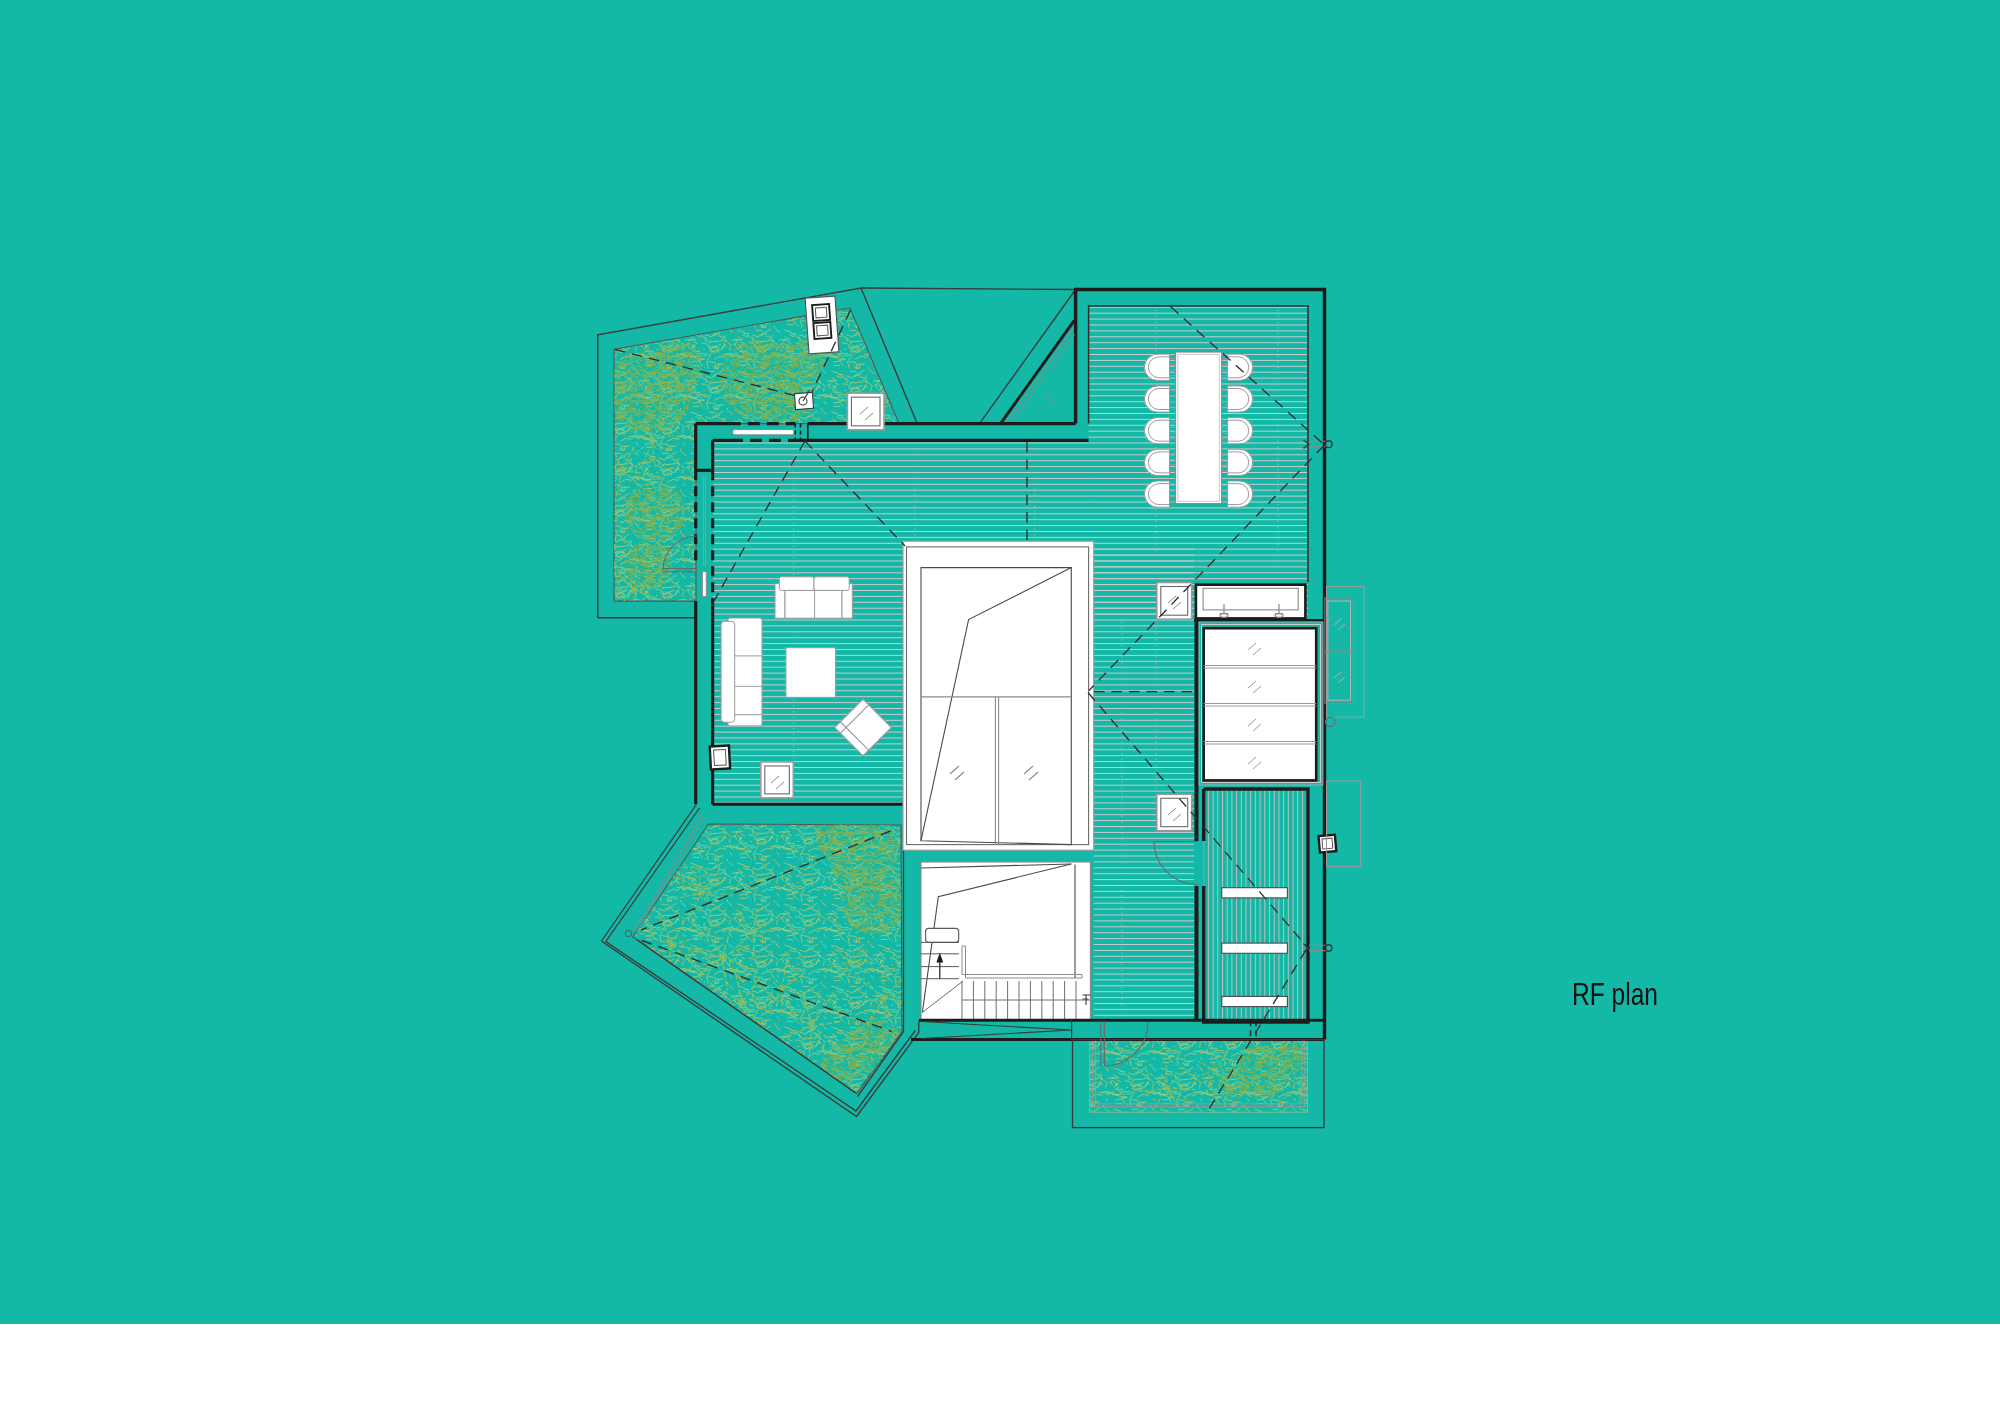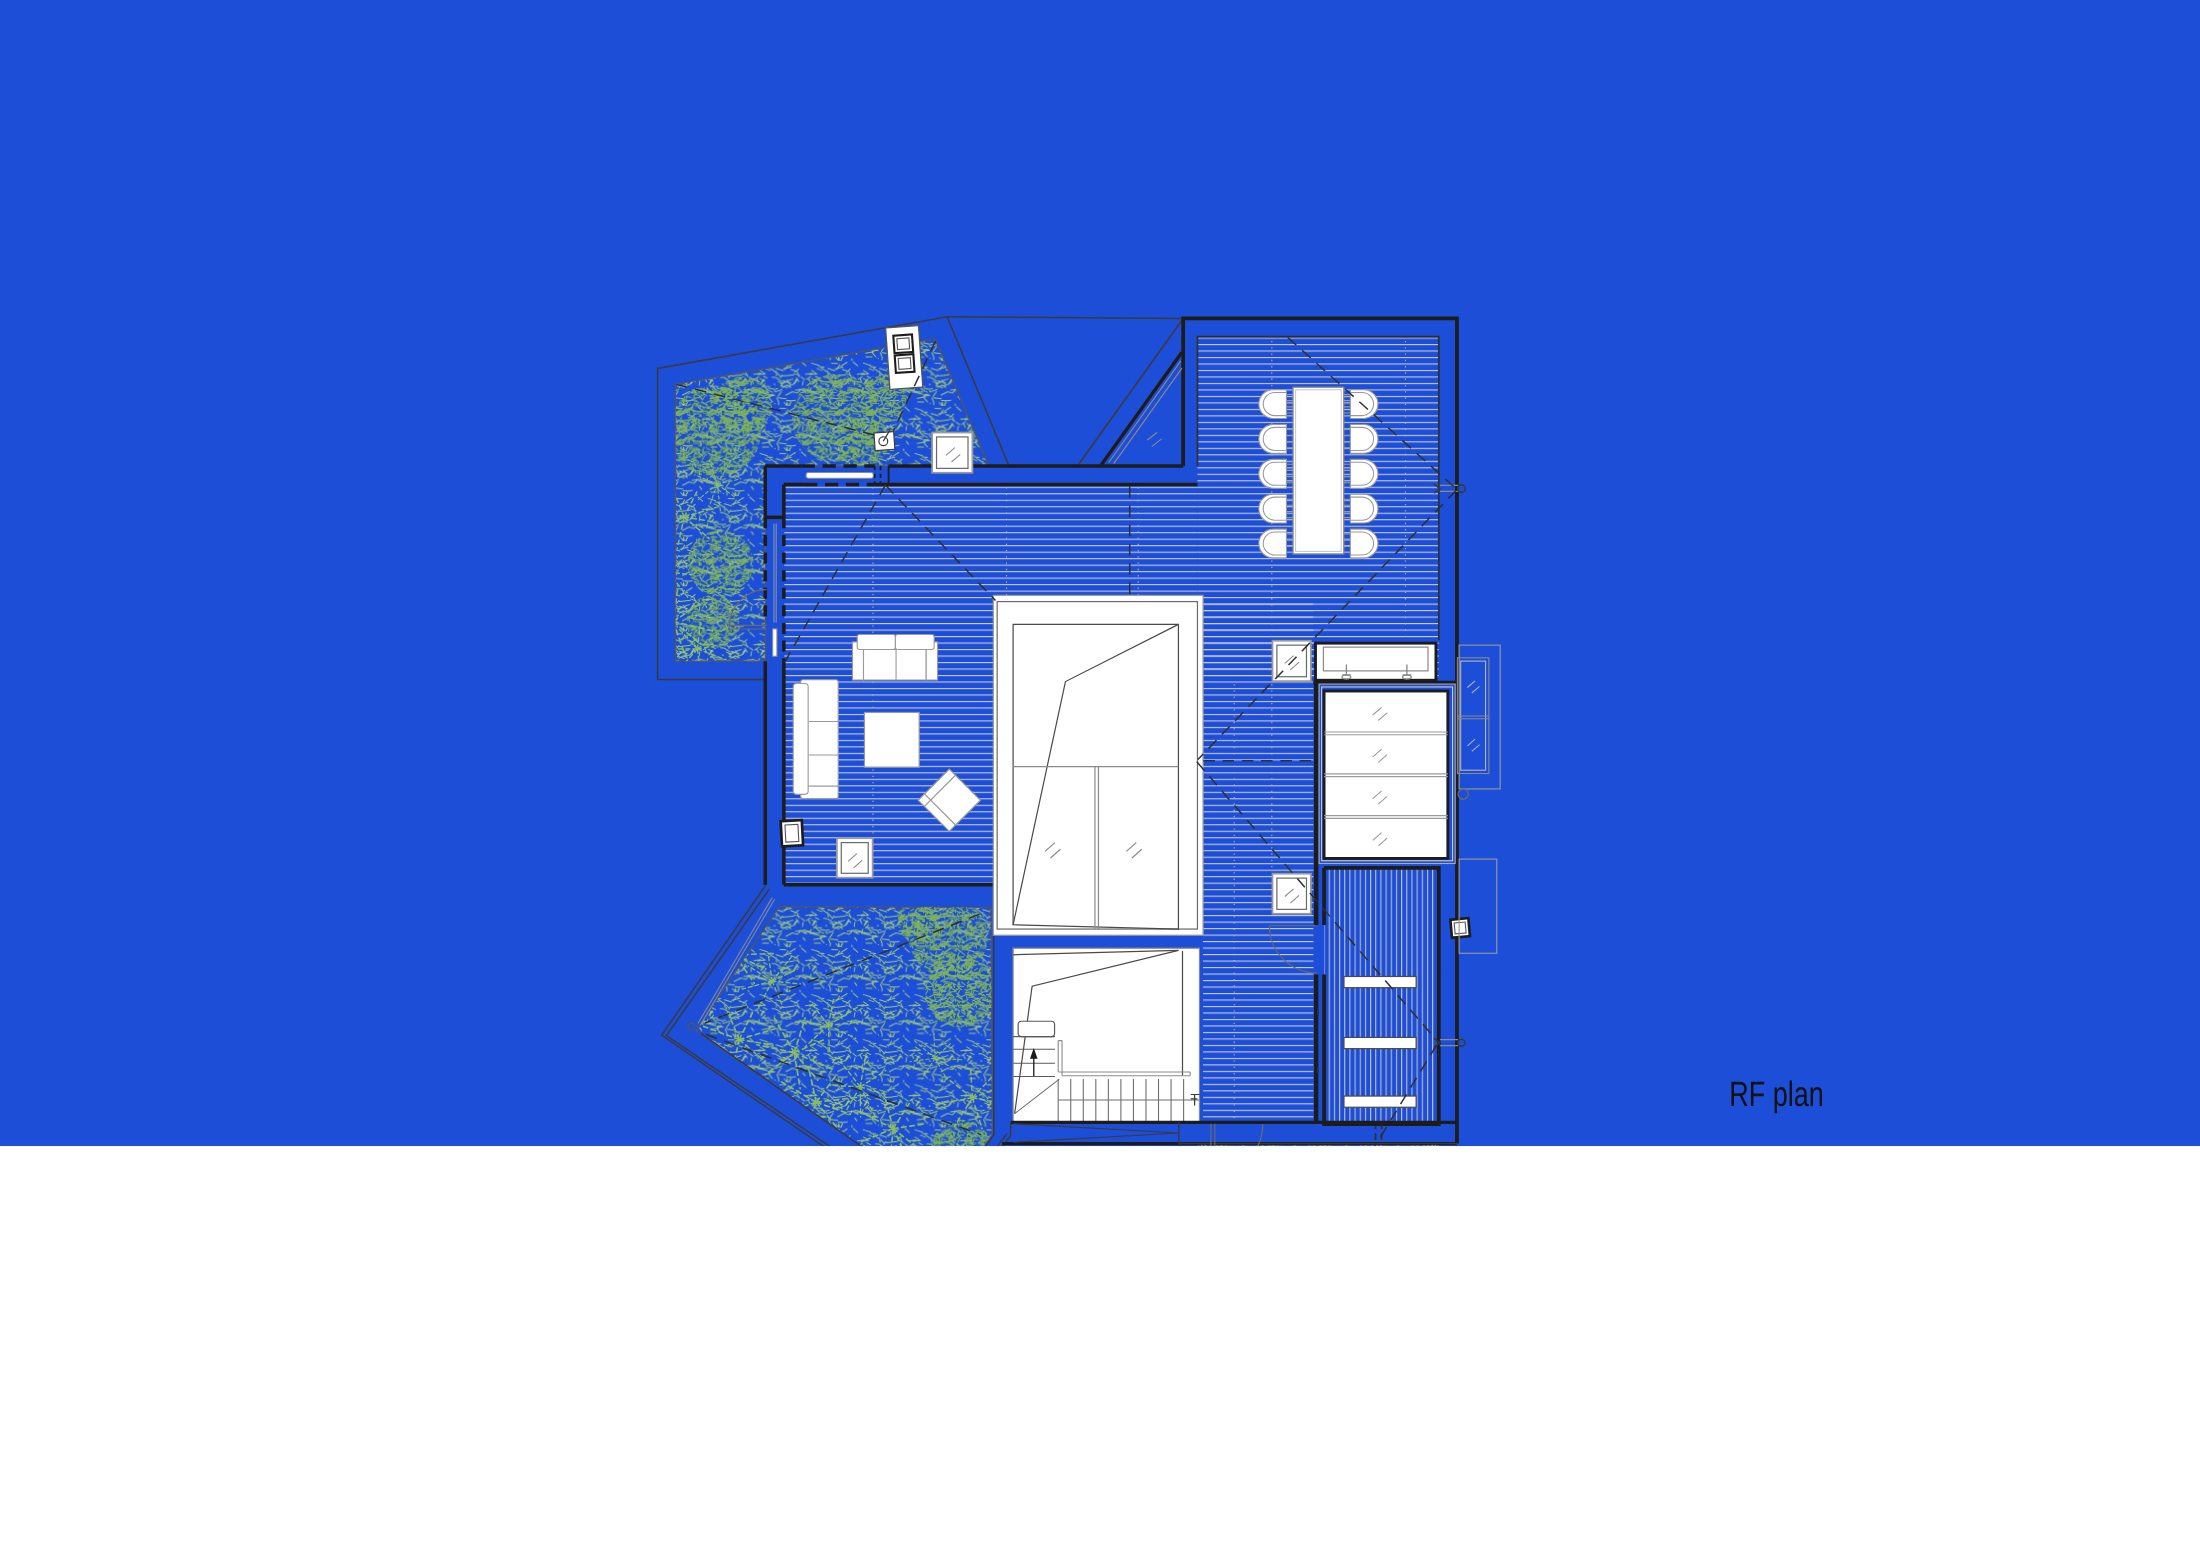--- a/index.html
+++ b/index.html
@@ -1,16 +1,16 @@
 <!DOCTYPE html>
 <html><head>
 <meta charset="utf-8">
 <style>
   html,body{margin:0;padding:0;background:#ffffff;}
-  #page{position:relative;width:2000px;height:1042px;background:#1d4ed8;overflow:hidden;
+  #page{position:relative;width:2000px;height:1324px;background:#14b8a6;overflow:hidden;
         font-family:"Liberation Sans", sans-serif;}
   svg{position:absolute;left:0;top:0;}
 </style>
 </head>
 <body>
 <div id="page">
 <svg width="2000" height="1414" viewBox="0 0 2000 1414">
 <defs>
 
   <pattern id="gh" width="47" height="41" patternUnits="userSpaceOnUse">

